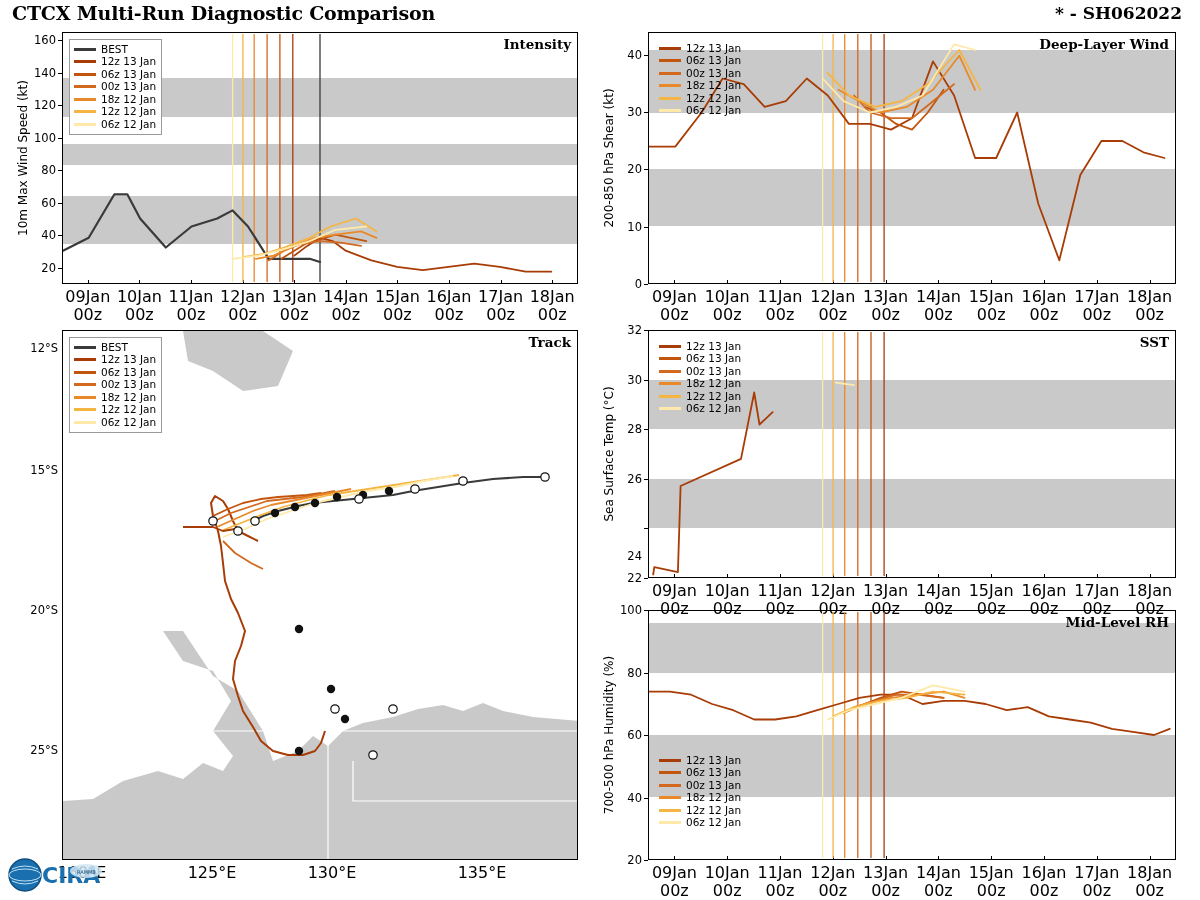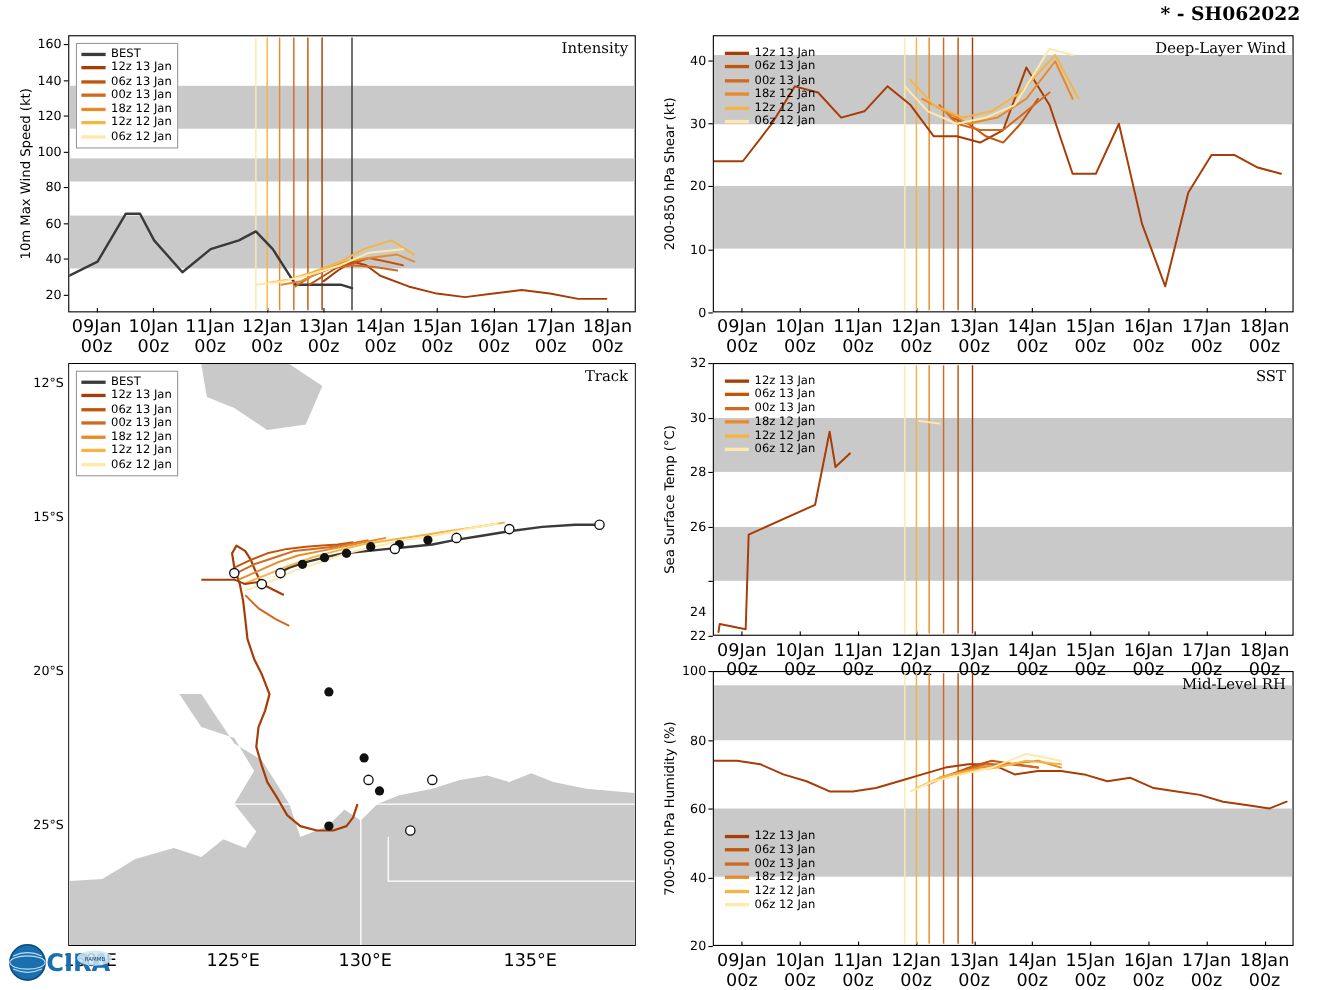--- a/index.html
+++ b/index.html
@@ -36,21 +36,21 @@
   .panel {
     position: absolute;
     border: 1px solid #000;
     background: #ffffff;
     overflow: hidden;
   }
   .panel-title {
     position: absolute;
     right: 6px; top: 3px;
     font-size: 13.5px;
-    font-weight: normal;
+    font-weight: bold;
     font-family: "DejaVu Serif", serif;
     color: #000;
     z-index: 40;
   }
   .plotarea {
     position: absolute;
     left: 0; top: 0; right: 0; bottom: 0;
   }
   .band {
     position: absolute;
@@ -127,20 +127,21 @@
     left: 8px; bottom: 4px;
     width: 104px; height: 42px;
     z-index: 50;
   }
 </style>
 </head>
 <body>
 
 <div id="page">
 
+  <div class="main-title">CTCX Multi-Run Diagnostic Comparison</div>
   <div class="storm-id">* - SH062022</div>
 
   <div class="panel" id="panel-intensity" style="left:62px; top:32px; width:516px; height:252px;">
     <div class="plotarea">
       <div class="band" style="top:0px;height:0px;"></div>
     </div>
     <div class="panel-title">Intensity</div>
   <div class="band" style="top: 162.903px; height: 48.3871px;"></div>
       <div class="band" style="top: 111.29px; height: 20.9677px;"></div>
       <div class="band" style="top: 45.1613px; height: 38.7097px;"></div>

